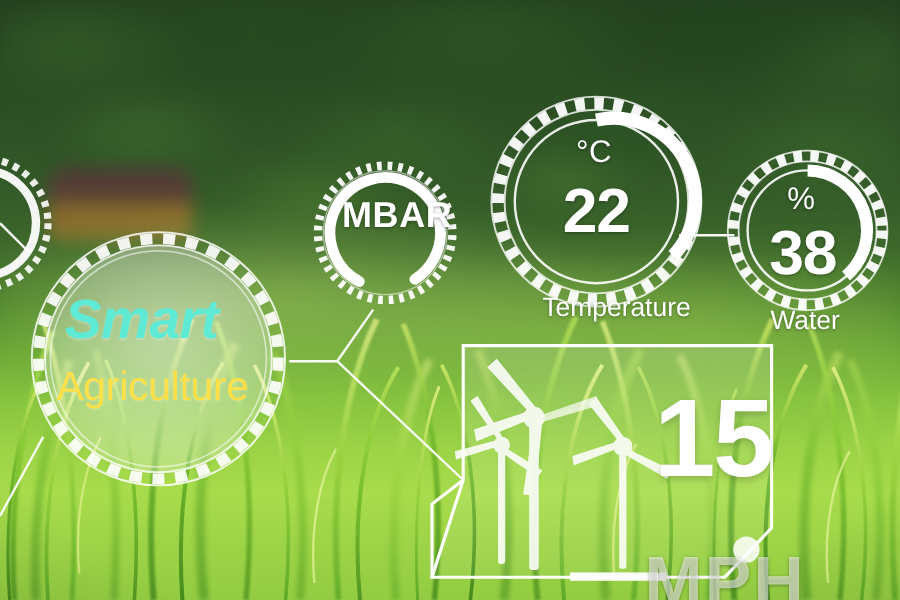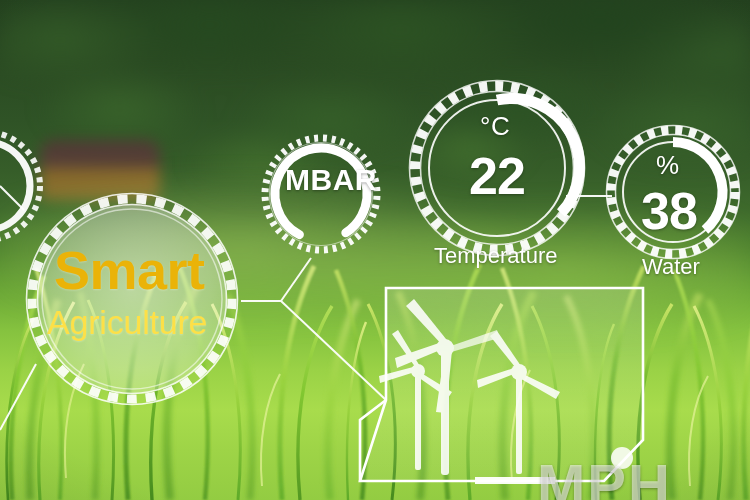--- a/index.html
+++ b/index.html
@@ -87,23 +87,24 @@
   
   .g-unit{font-size:26px;font-weight:400;letter-spacing:.5px;}
   .g-val{font-size:52px;font-weight:700;letter-spacing:-1px;}
   .g-cap{font-size:22px;font-weight:400;}
 
   .mbar-word{font-size:30px;font-weight:700;letter-spacing:.5px;}
   .mbar-val{font-size:34px;font-weight:700;letter-spacing:0px;}
 
   
   .sa-title{
-    font-size:54px;font-weight:700;color:#eab308;
+    font-size:46px;font-weight:700;color:#5eead4;
     text-shadow:0 1px 2px rgba(255,255,255,.25);
     letter-spacing:-.5px;
+    font-style:italic;
   }
   .sa-sub{
     font-size:34px;font-weight:400;color:#fde047;
     text-shadow:0 1px 2px rgba(255,255,255,.25);
     letter-spacing:-.2px;
   }
 
   
   .wind-val{
     font-size:92px;font-weight:700;color:#ffffff;letter-spacing:-2px;
@@ -324,22 +325,23 @@
       </g>
     </svg>
 
     <div class="hud-text sa-title" style="left:54px;top:243px;">Smart</div>
     <div class="hud-text sa-sub" style="left:47px;top:305px;">Agriculture</div>
 
     <div class="hud-text mbar-word" style="left:285px;top:165px;">MBAR</div>
 
     <div class="hud-text g-unit" style="left:480px;top:113px;">°C</div>
     <div class="hud-text g-val" style="left:469px;top:150px;">22</div>
-    <div class="hud-text g-cap" style="left:434px;top:245px;">Temperature</div>
+    <div class="hud-text g-cap" style="left:452px;top:245px;">Temperature</div>
 
     <div class="hud-text g-unit" style="left:656px;top:152px;">%</div>
     <div class="hud-text g-val" style="left:641px;top:185px;">38</div>
     <div class="hud-text g-cap" style="left:642px;top:256px;">Water</div>
 
+    <div class="hud-text wind-val" style="left:545px;top:320px;">15</div>
     <div class="hud-text wind-unit" style="left:537px;top:408px;margin-top:48px;">MPH</div>
 
   </div>
 </div>
 
 </body></html>

